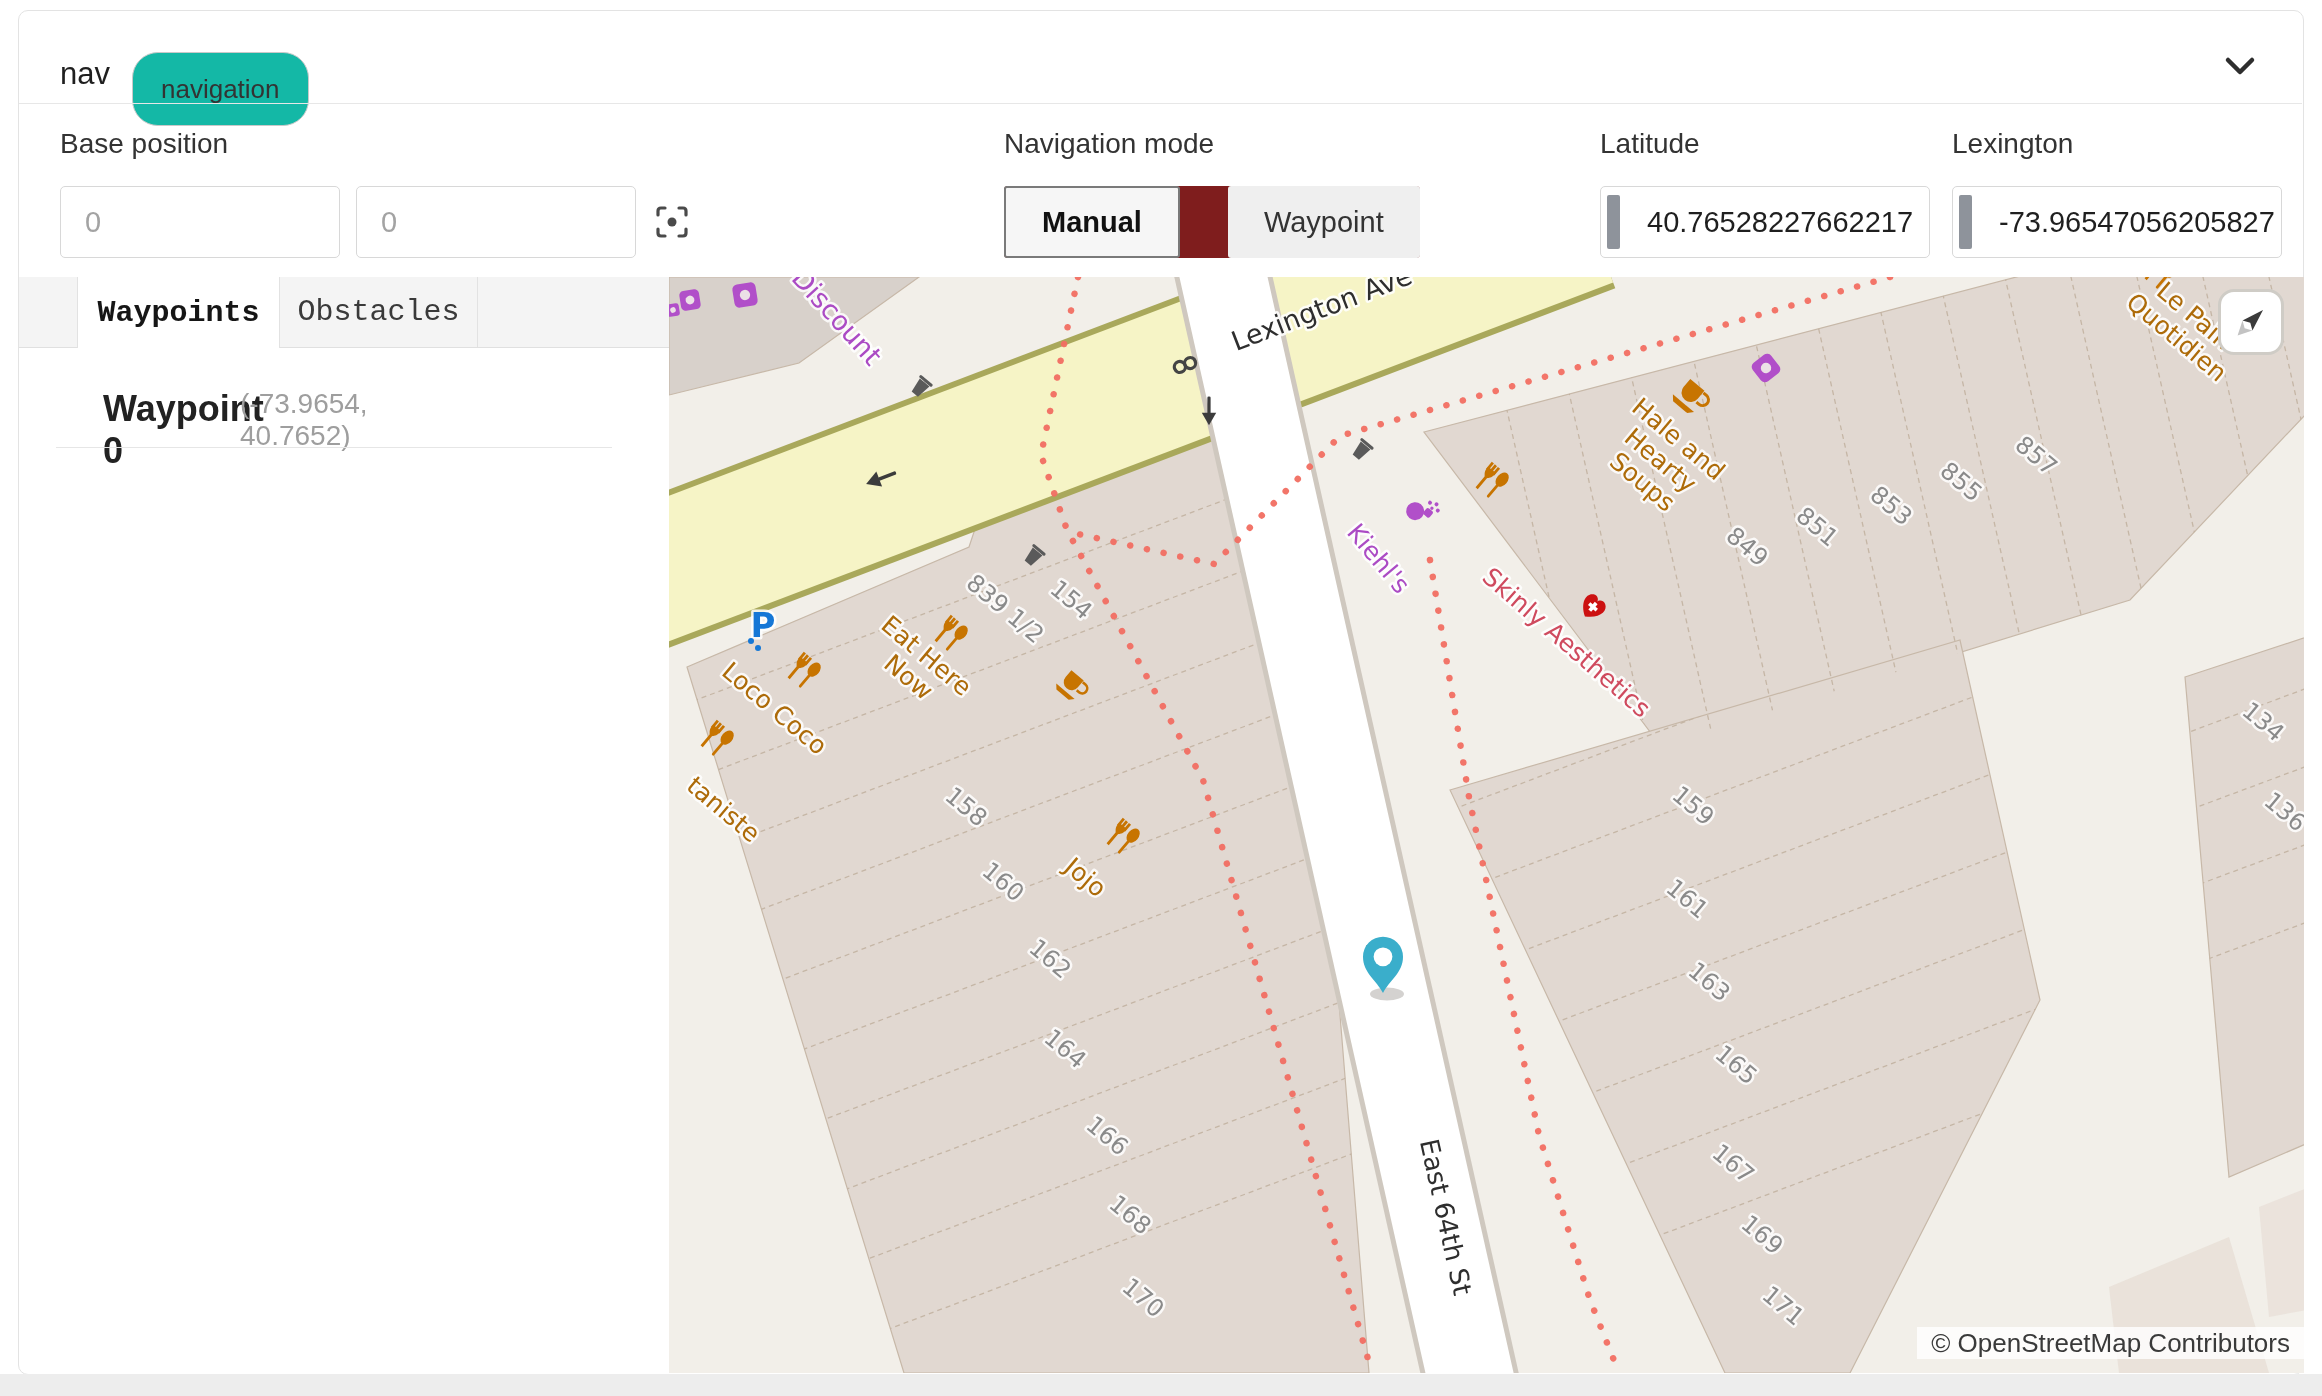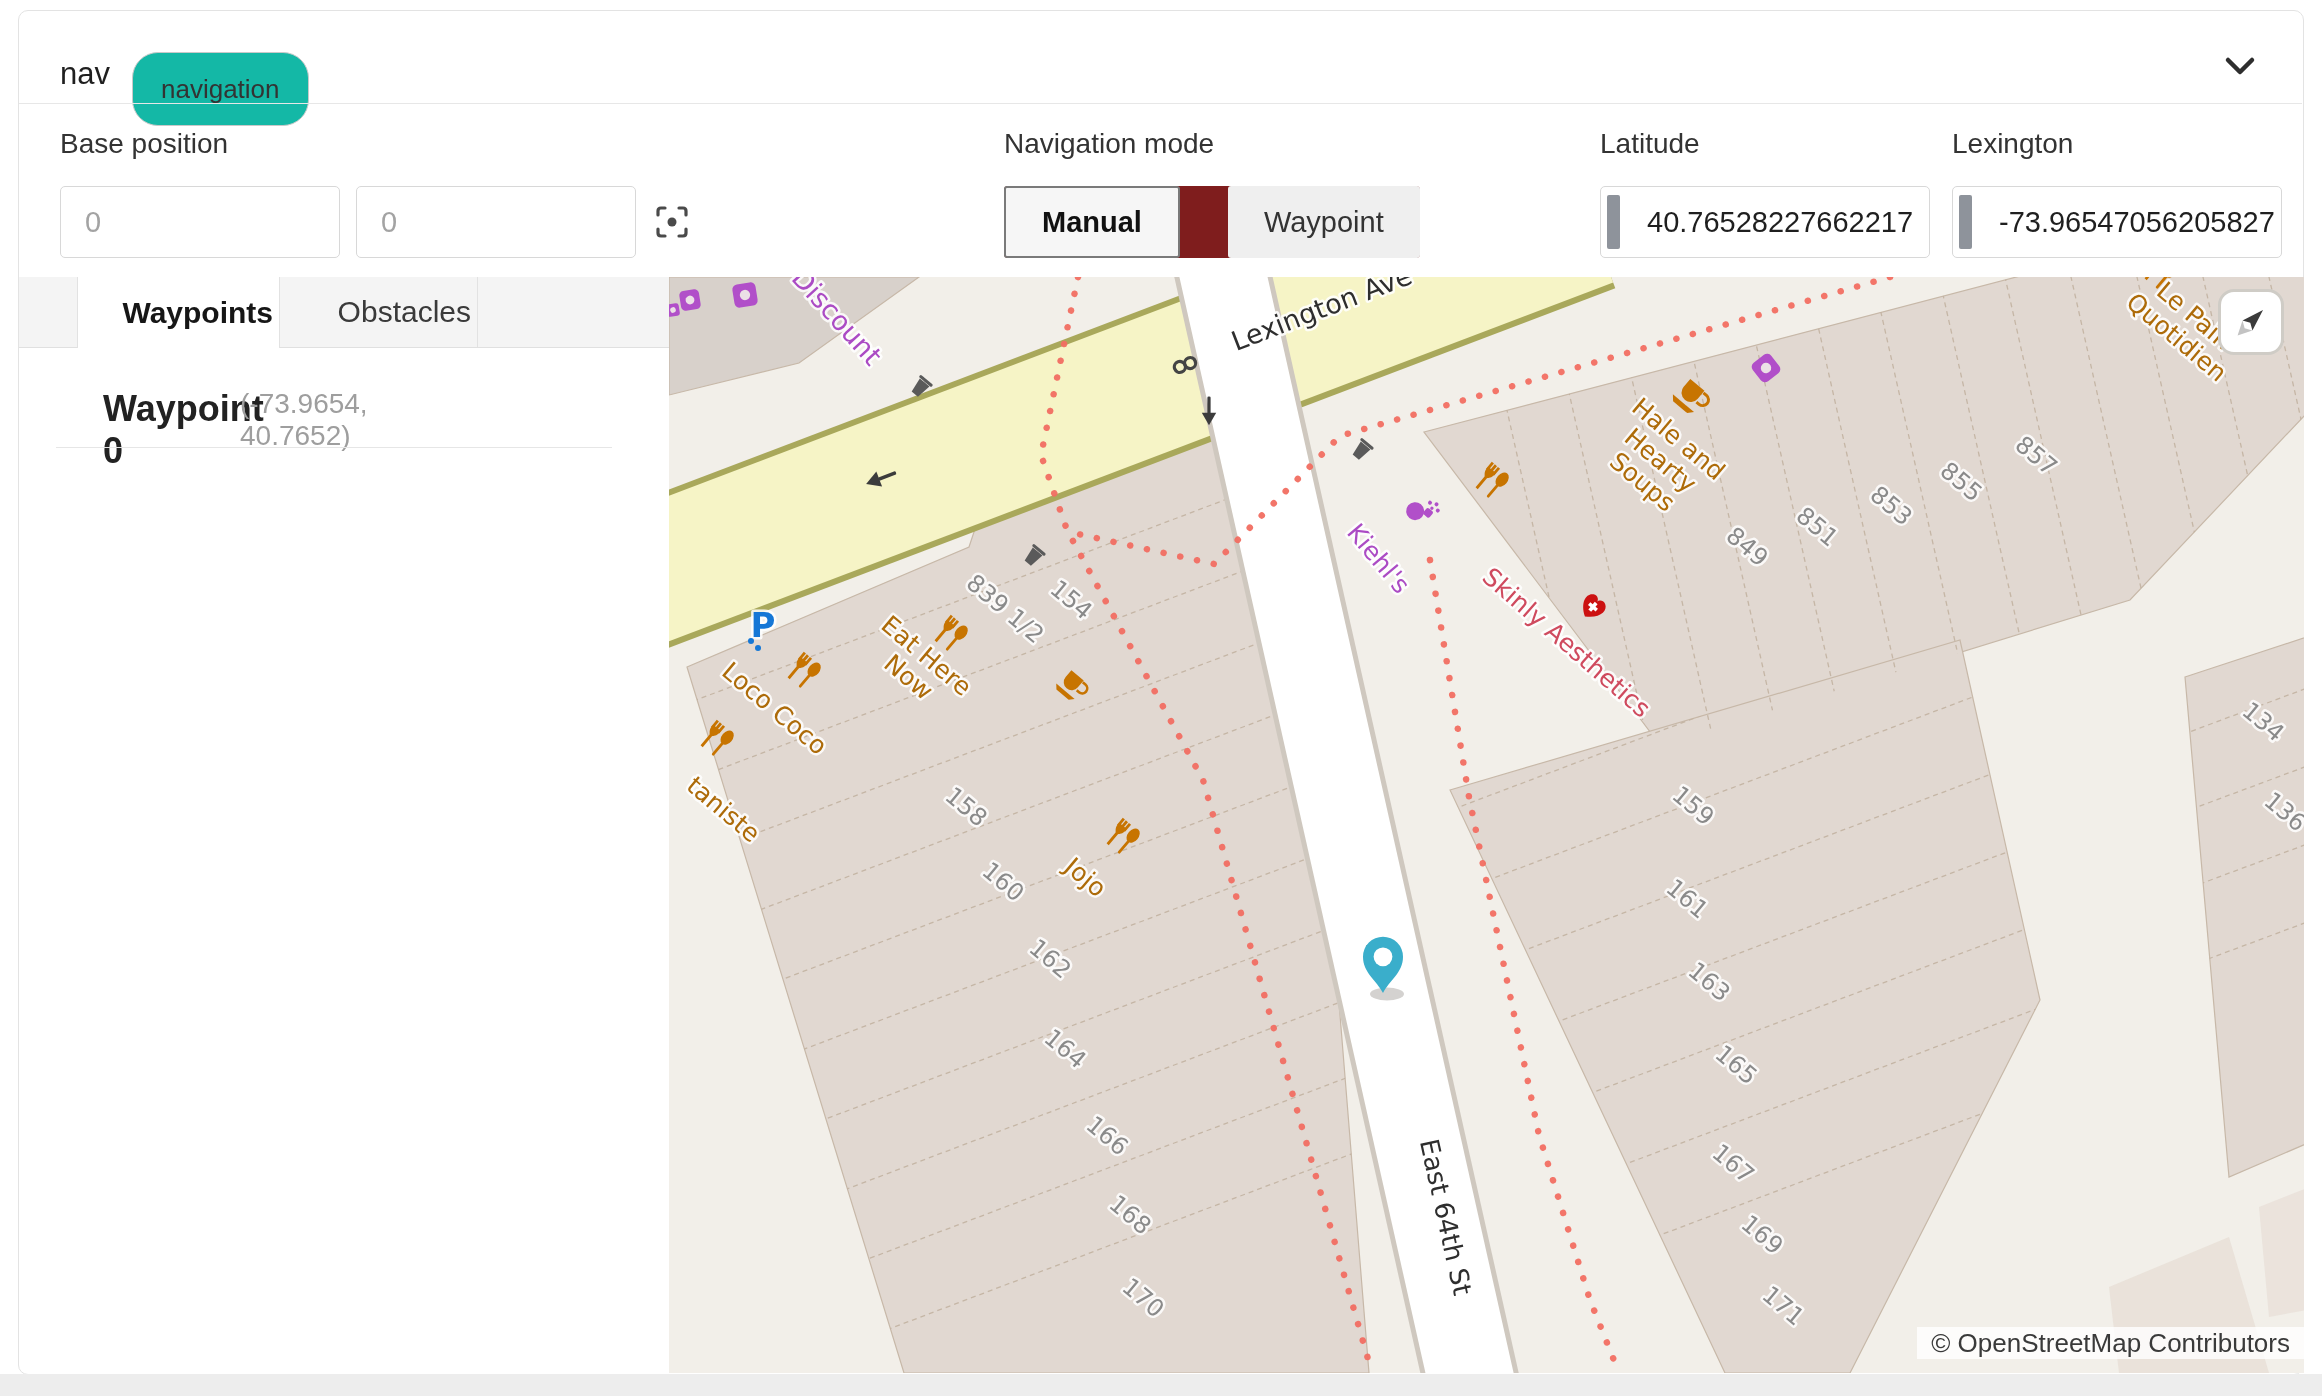--- a/index.html
+++ b/index.html
@@ -16,21 +16,21 @@
   .tinput{position:absolute;top:186px;height:72px;border:1px solid #d8d8d8;border-radius:5px;font-size:29px;color:#1f1f1f;padding:0 0 0 24px;box-sizing:border-box;font-family:"Liberation Sans",sans-serif;background:#fff;outline:none;}
   .tinput::placeholder{color:#a3a3a3;}
   .num-wrap{position:absolute;top:186px;height:72px;border-radius:20px;}
   .num-wrap input{width:100%;height:100%;border:1px solid #d8d8d8;border-radius:5px;font-size:29px;color:#1f1f1f;padding:0 0 0 46px;box-sizing:border-box;font-family:"Liberation Sans",sans-serif;outline:none;}
   .drag-bar{position:absolute;left:7px;top:9px;width:13px;height:54px;background:#8e939b;border-radius:2px;pointer-events:none;}
   .toggle{position:absolute;left:1004px;top:186px;height:72px;display:flex;background:#7f1d1d;border-radius:4px;gap:48px;}
   .tbtn{height:72px;border:none;background:#efefef;font-size:29px;color:#333;padding:0 36px;cursor:pointer;font-family:"Liberation Sans",sans-serif;border-radius:3px;}
   .tbtn.active{background:#f6f6f6;border:2px solid #7a7a7a;font-weight:bold;color:#111;}
   
   .tabstrip{left:19px;top:277px;width:650px;height:70px;background:#f4f4f4;border-bottom:1px solid #e0e0e0;}
-  .tab{position:absolute;top:277px;height:70px;border:none;background:#f4f4f4;font-size:30px;color:#3a3a3a;cursor:pointer;font-family:Liberation Sans, sans-serif;border-right:1px solid #e2e2e2;text-align:right;}
+  .tab{position:absolute;top:277px;height:70px;border:none;background:#f4f4f4;font-size:30px;color:#3a3a3a;cursor:pointer;font-family:Liberation Mono, monospace;border-right:1px solid #e2e2e2;}
   .tab.active{height:71px;background:#fff;font-weight:bold;color:#161616;border-left:1px solid #e2e2e2;}
   .wp-name{left:58px;top:388px;font-size:36px;color:#222;font-weight:bold;margin-left:45px;}
   .wp-coords{left:240px;top:388px;font-size:28px;color:#9e9e9e;}
   .wp-divider{left:56px;top:447px;width:556px;height:1px;background:#e6e6e6;}
   
   .map{left:669px;top:277px;width:1635px;height:1096px;overflow:hidden;cursor:grab;}
   .compass{left:2218px;top:289px;width:66px;height:66px;background:#fff;border:3px solid #cfccc6;border-radius:16px;cursor:pointer;padding:0;box-sizing:border-box;}
   .attrib{right:18px;top:1327px;height:32px;line-height:32px;background:rgba(255,255,255,.8);padding:0 14px;font-size:26px;color:#3a3a3a;font-family:"Liberation Sans",sans-serif;}
   .bottom-strip{left:0;top:1374px;width:2322px;height:22px;background:#ededed;}
   

